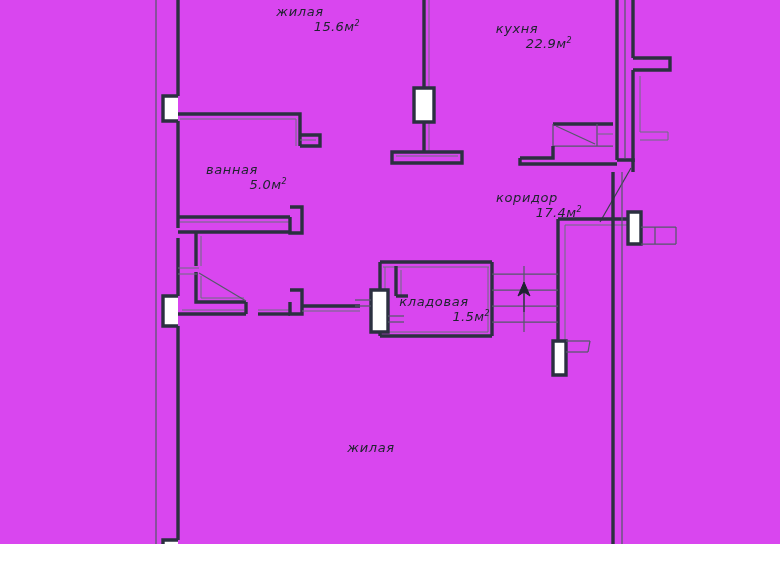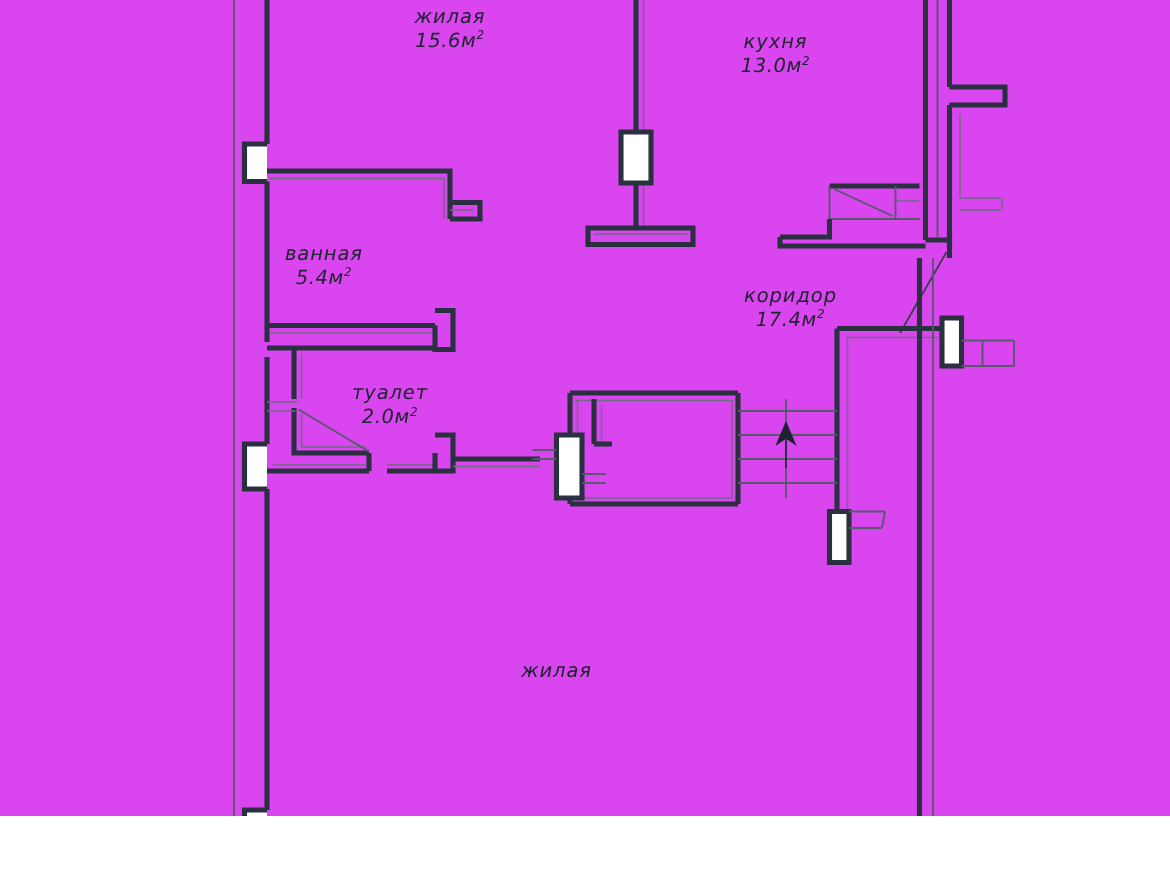--- a/index.html
+++ b/index.html
@@ -74,20 +74,21 @@
   }
   .room-label .rl-name {
     display: block;
     font-size: 13px;
     letter-spacing: 0.6px;
   }
   .room-label .rl-area {
     display: block;
     font-size: 13px;
     letter-spacing: 0.4px;
+    text-align: right;
   }
   .room-label .rl-area sup {
     font-size: 8px;
     vertical-align: super;
   }
 </style>
 </head>
 <body>
 
 <div id="plan-root">
@@ -272,33 +273,33 @@
 
   </svg>
 
   <div class="room-label" style="left:240px; top:4px; width:120px;">
     <span class="rl-name">жилая</span>
     <span class="rl-area"><span>15.6</span><span>м</span><sup>2</sup></span>
   </div>
 
   <div class="room-label" style="left:462px; top:21px; width:110px;">
     <span class="rl-name">кухня</span>
-    <span class="rl-area"><span>13.0</span><span>м</span><sup>2</sup></span>
-  </div>
-
-  <div class="room-label" style="left:161px; top:162px; width:110px;">
+    <span class="rl-area"><span>22.9</span><span>м</span><sup>2</sup></span>
+  </div>
+
+  <div class="room-label" style="left:177px; top:162px; width:110px;">
     <span class="rl-name">ванная</span>
-    <span class="rl-area"><span>5.4</span><span>м</span><sup>2</sup></span>
-  </div>
-
-  <div class="room-label" style="left:206px; top:255px; width:108px;">
-    <span class="rl-name">туалет</span>
-    <span class="rl-area"><span>2.0</span><span>м</span><sup>2</sup></span>
-  </div>
-
+    <span class="rl-area"><span>5.0</span><span>м</span><sup>2</sup></span>
+  </div>
+
+
+  <div class="room-label" style="left:378px; top:294px; width:112px;">
+    <span class="rl-name">кладовая</span>
+    <span class="rl-area"><span>1.5</span><span>м</span><sup>2</sup></span>
+  </div>
 
   <div class="room-label" style="left:472px; top:190px; width:110px;">
     <span class="rl-name">коридор</span>
     <span class="rl-area"><span>17.4</span><span>м</span><sup>2</sup></span>
   </div>
 
   <div class="room-label" style="left:313px; top:440px; width:116px;">
     <span class="rl-name">жилая</span>
   </div>
 

